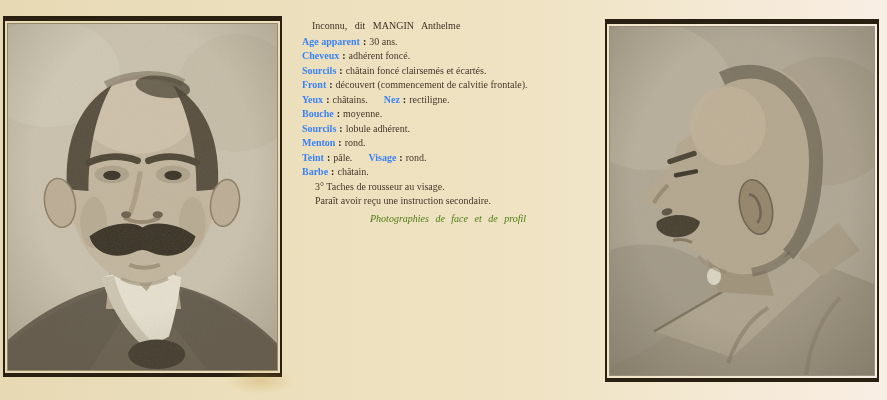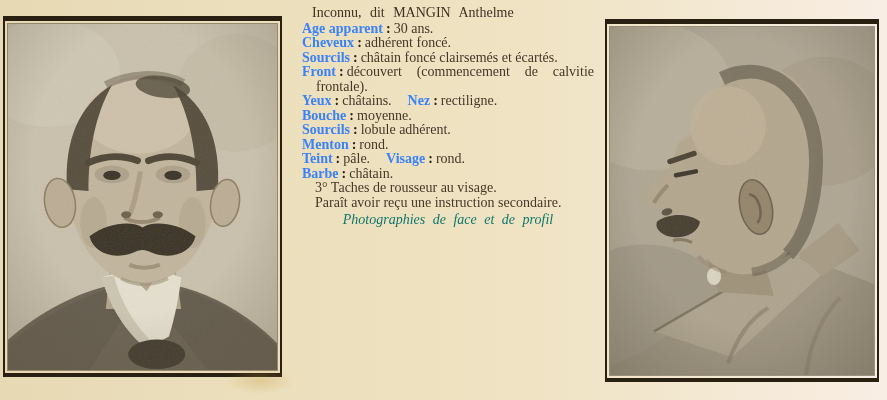--- a/index.html
+++ b/index.html
@@ -17,33 +17,33 @@
   }
   .photo-frame.left{left:3px;top:16px;width:279px;height:361px;}
   .photo-frame.right{left:605px;top:19px;width:274px;height:363px;}
   .photo{width:100%;height:100%;display:block;outline:1px solid rgba(45,35,18,.45);}
   .stain{
     position:absolute;left:225px;top:368px;width:70px;height:26px;border-radius:50%;
     background:radial-gradient(ellipse at center,rgba(198,156,62,.30),rgba(198,156,62,0) 70%);
   }
   
   .text-col{
-    position:absolute;left:302px;top:6px;width:292px;
-    font-size:14px;line-height:14.5px;color:#453729;
+    position:absolute;left:302px;top:19px;width:292px;
+    font-size:10px;line-height:14.5px;color:#453729;
     text-align:justify;
   }
   .title{margin:0 0 1px;text-indent:10px;word-spacing:5px;color:#3e3124;}
   .attr{padding-left:14px;text-indent:-14px;margin:0;}
   .attr b,.para b{font-weight:bold;color:#3b82f6;}
   .sep{font-weight:bold;color:#2d2214;margin:0 3px 0 3px;}
   .pair2{margin-left:16px;}
   .para{margin:0;text-indent:13px;}
   .caption{
     margin:3px 0 0;text-align:center;font-style:italic;word-spacing:4px;
-    color:#0f766e;text-indent:0;
+    color:#4d7c0f;text-indent:0;
   }
 </style>
 </head>
 <body>
 
 <div class="page">
 
   <div class="photo-frame left">
     <svg class="photo" viewBox="0 0 264 352" preserveAspectRatio="none" xmlns="http://www.w3.org/2000/svg">
       <defs>

